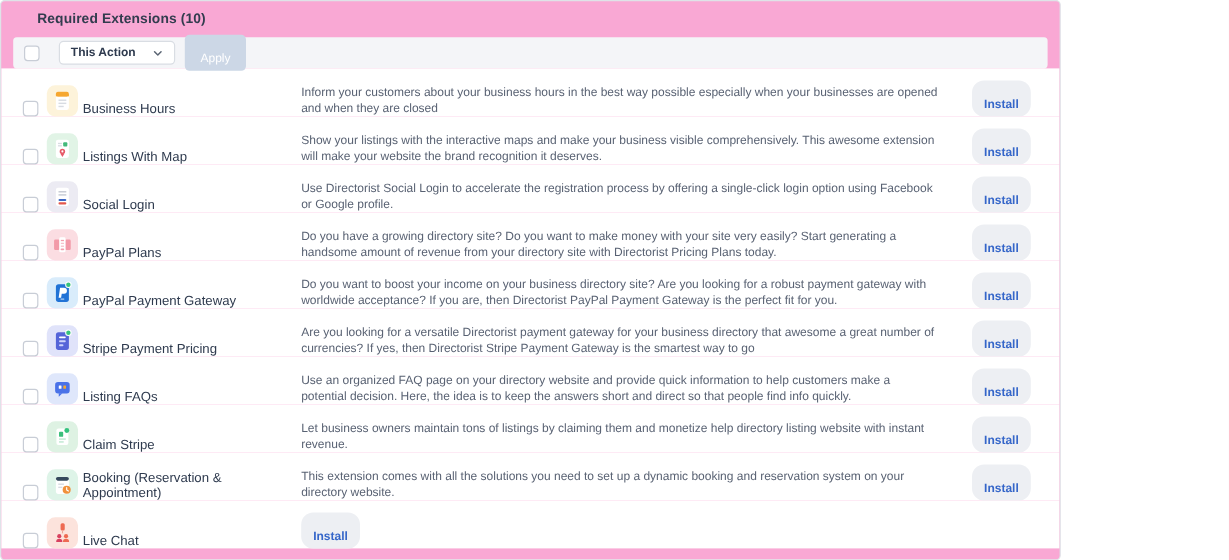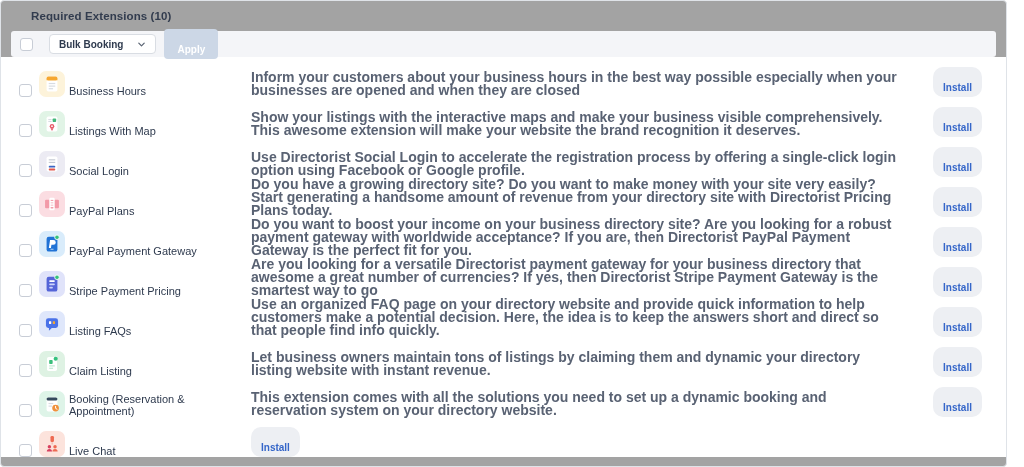--- a/index.html
+++ b/index.html
@@ -1,75 +1,75 @@
 <!DOCTYPE html>
 <html><head>
 <meta charset="utf-8">
 <style>
   * { margin:0; padding:0; box-sizing:border-box; }
   html,body { background:#fff; font-family:"Liberation Sans", sans-serif; }
   .card {
-    width:1007px; height:467px;
+    width:884px; height:467px;
     border:1px solid #dfe3e8; border-radius:4px;
-    background:#a3a3a3; overflow:hidden; position:relative;
+    background:#f9a8d4; overflow:hidden; position:relative;
   }
   .card-header { padding:9px 0 0 30px; height:30px; }
   .card-header h2 { font-size:11.5px; font-weight:700; color:#323c4e; letter-spacing:.1px; }
   .bulk-bar {
     margin:0 10px; height:26px; background:#f4f5f8; border-radius:3px;
     display:flex; align-items:center; padding-left:9px;
   }
   .checkbox {
     width:13px; height:13px; background:#fff; border:1px solid #c8cdd6;
     border-radius:3px; flex:none; display:inline-block; cursor:pointer;
   }
   .bulk-select {
     margin-left:16px; height:20px; background:#fff; border:1px solid #d9dde3;
     border-radius:4px; display:flex; align-items:center; gap:14px;
     padding:0 9px; cursor:pointer;
   }
   .bulk-select span { font-size:10px; font-weight:700; color:#2e3a4e; }
   .apply-btn {
     margin-left:8px; height:20px; padding:15px 13px; border:none; border-radius:4px;
-    background:#ccd7e6; color:#ffffff; font-size:10px; font-weight:700;
+    background:#ccd7e6; color:#ffffff; font-size:10px; font-weight:400;
     font-family:"Liberation Sans", sans-serif; cursor:default;
   }
   .rows { }
   .row { display:flex; align-items:flex-end; height:40px; padding:0 24px 0 18px; background:#fff; }
   .ext-icon {
     width:26px; height:26px; margin-left:7px; border-radius:7px; flex:none;
     display:flex; align-items:center; justify-content:center;
   }
   .ext-icon svg { width:26px; height:26px; display:block; }
   .ext-name {
     margin-left:4px; width:182px; flex:none;
     font-size:11px; font-weight:500; color:#2e3a4e;
   }
   .ext-desc {
-    flex:1; padding-right:28px; font-size:14px; line-height:13px; color:#596273;font-weight:bold;
+    flex:1; padding-right:28px; font-size:10px; line-height:13px; color:#596273;
   }
   .install-btn {
     flex:none; min-width:42px; height:19px; padding:15px 10px; border:none;
     border-radius:10px; background:#edeff3; color:#3566c9;
     font-size:10px; font-weight:700; font-family:"Liberation Sans", sans-serif; cursor:pointer;
   }
   .chev { width:9px; height:9px; }
 </style>
 </head>
 <body>
 
 <div class="card">
   <div class="card-header">
     <h2>Required Extensions (10)</h2>
   </div>
 
   <div class="bulk-bar">
     <span class="checkbox"></span>
     <div class="bulk-select">
-      <span>Bulk Booking</span>
+      <span>This Action</span>
       <svg class="chev" viewBox="0 0 10 10">
         <polyline points="2,3.5 5,6.5 8,3.5" fill="none" stroke="#5b6574" stroke-width="1.4" stroke-linecap="round" stroke-linejoin="round"></polyline>
       </svg>
     </div>
     <button class="apply-btn">Apply</button>
   </div>
 
   <div class="rows" id="rows">
   <div class="row">
     <span class="checkbox"></span>
@@ -190,22 +190,22 @@
     <span class="checkbox"></span>
     <span class="ext-icon" style="background: rgb(222, 242, 227);">
           <svg viewBox="0 0 24 24">
             <rect x="7.4" y="5.6" width="9.2" height="12.8" rx="1.6" fill="#fff"></rect>
             <rect x="9.4" y="8.2" width="3.2" height="3.8" rx="0.7" fill="#3bbf7b"></rect>
             <rect x="9.4" y="13.2" width="5.2" height="1.1" fill="#bfe8d2"></rect>
             <rect x="9.4" y="15.4" width="3.6" height="1.1" fill="#bfe8d2"></rect>
             <circle cx="15.4" cy="7.2" r="1.9" fill="#35c27d"></circle>
           </svg>
         </span>
-    <span class="ext-name">Claim Listing</span>
-    <span class="ext-desc">Let business owners maintain tons of listings by claiming them and dynamic your directory listing website with instant revenue.</span>
+    <span class="ext-name">Claim Stripe</span>
+    <span class="ext-desc">Let business owners maintain tons of listings by claiming them and monetize help directory listing website with instant revenue.</span>
     <button class="install-btn">Install</button>
   </div>
 
   <div class="row">
     <span class="checkbox"></span>
     <span class="ext-icon" style="background: rgb(222, 244, 232);">
           <svg viewBox="0 0 24 24">
             <rect x="7" y="6" width="10" height="13" rx="1.6" fill="#fff"></rect>
             <rect x="7" y="6" width="10" height="2.8" rx="1.4" fill="#35495c"></rect>
             <rect x="8.8" y="11" width="4.4" height="1.1" fill="#d8dce2"></rect>

